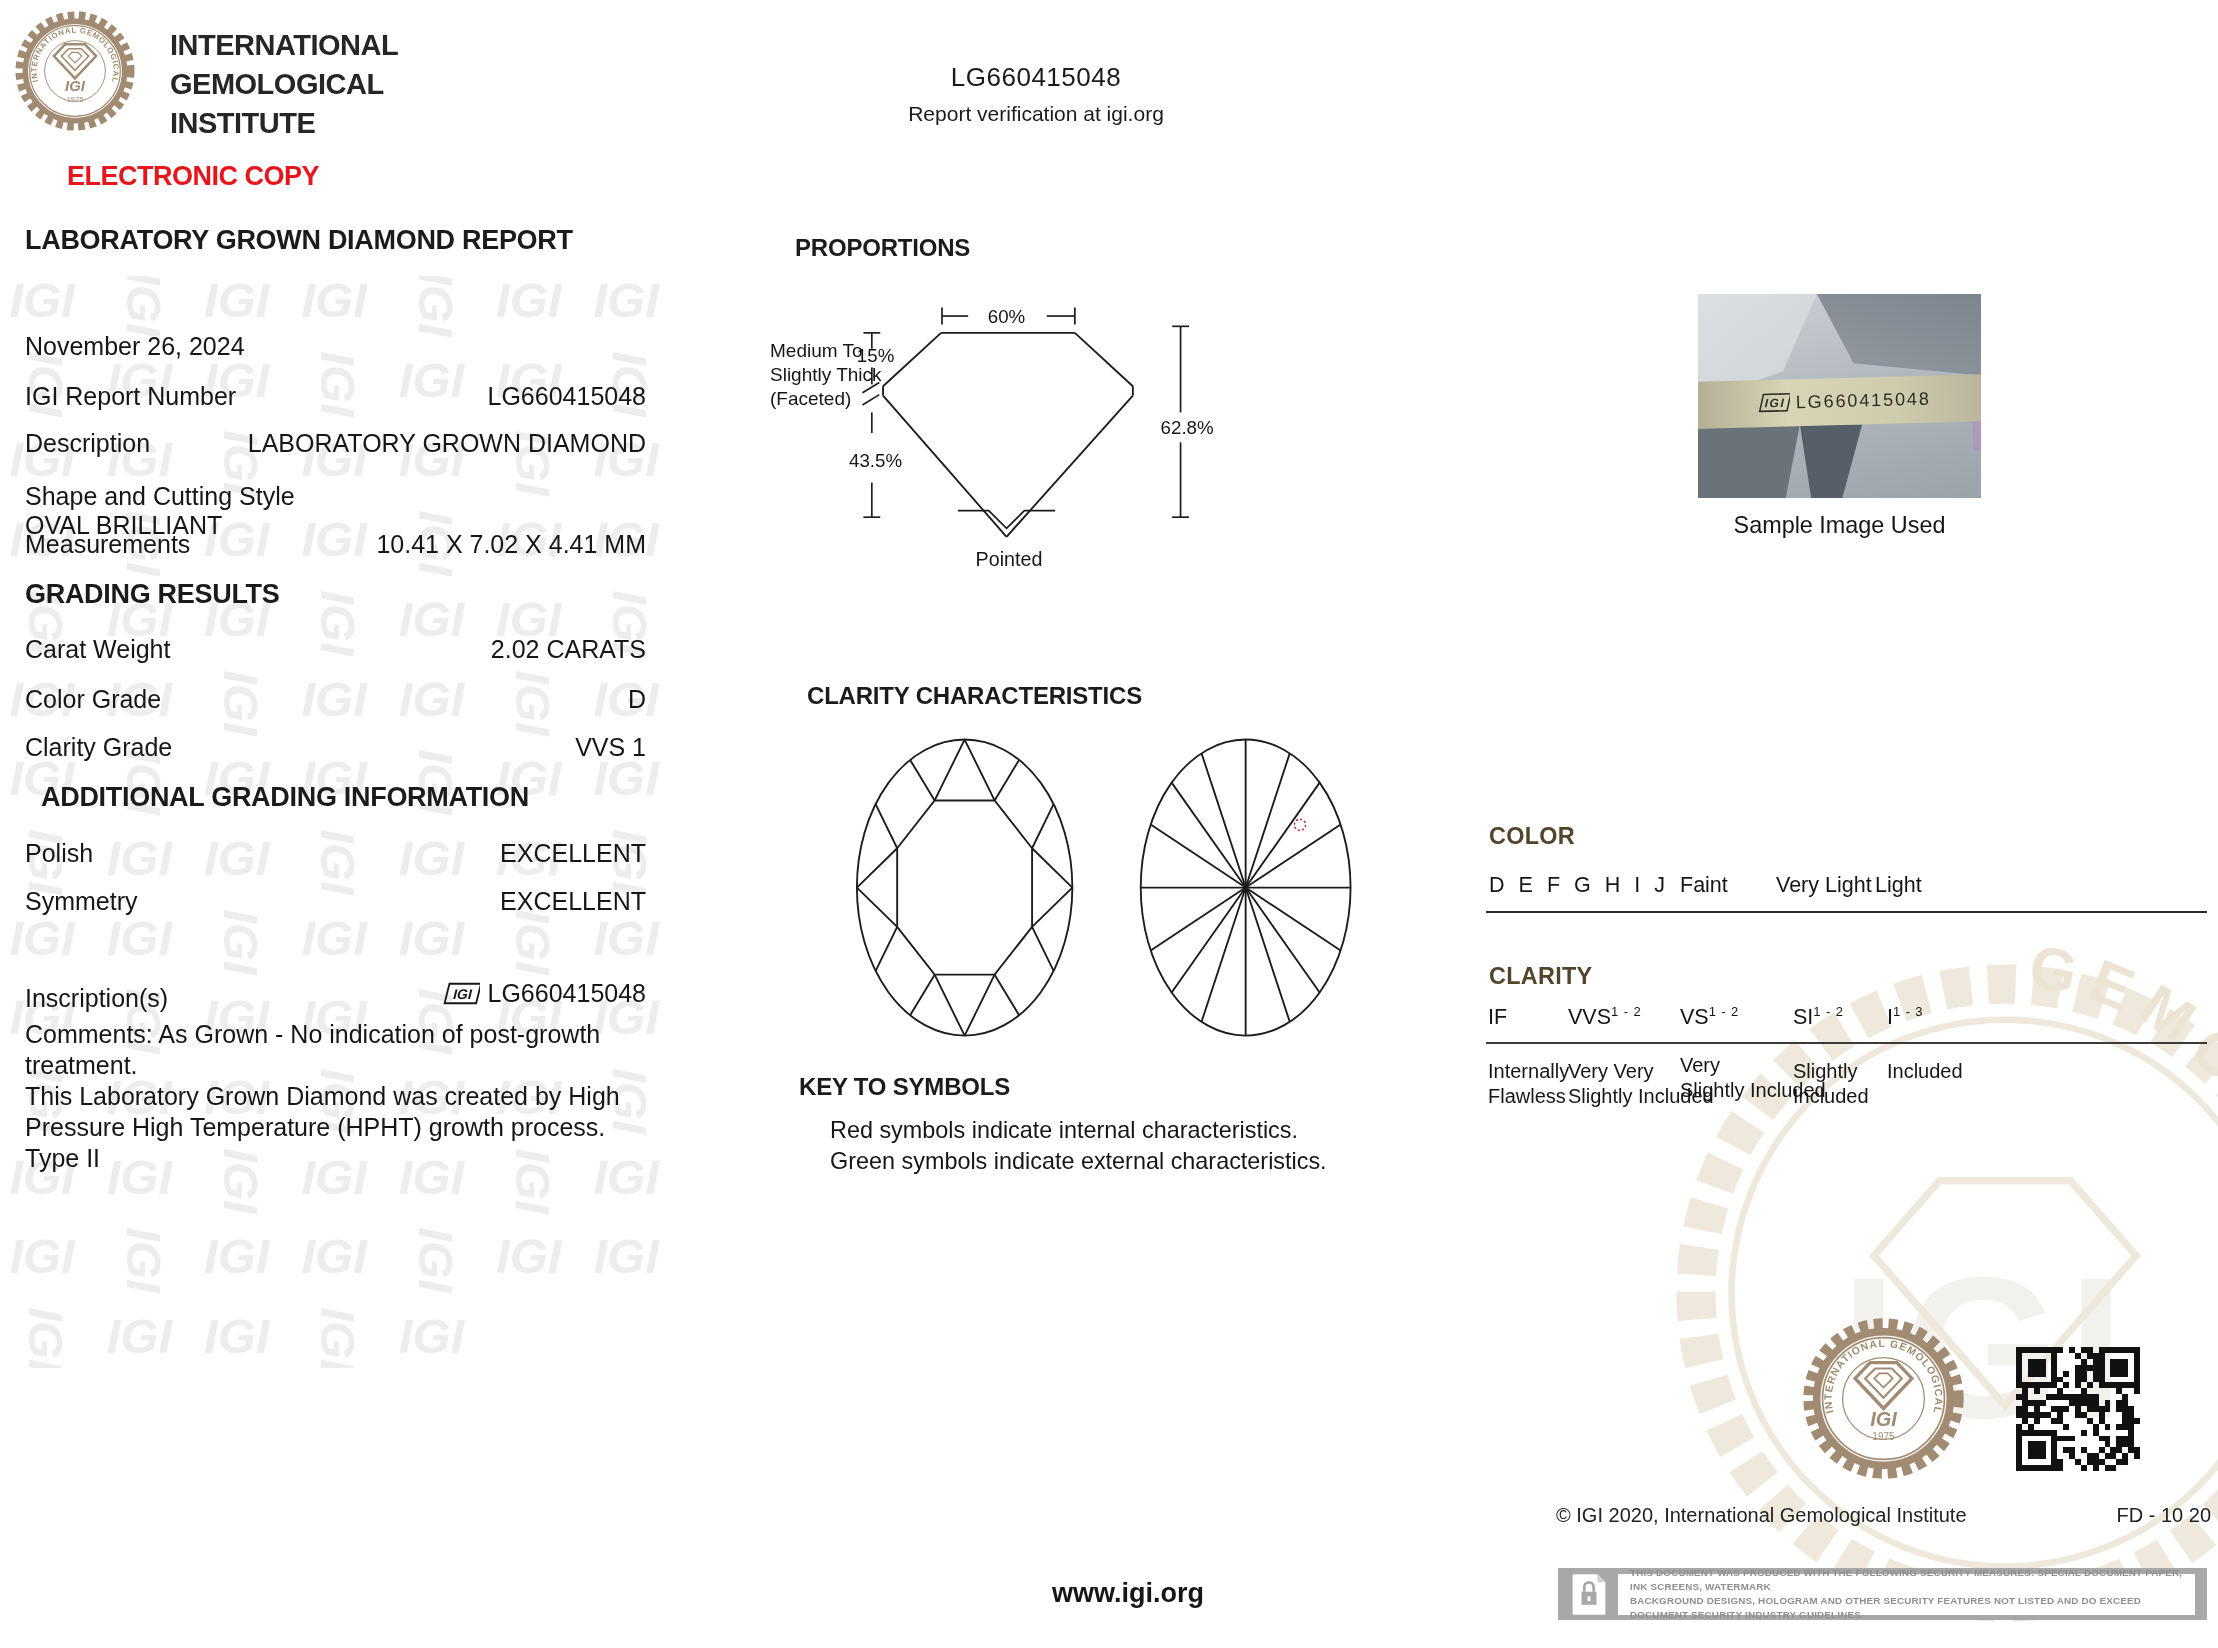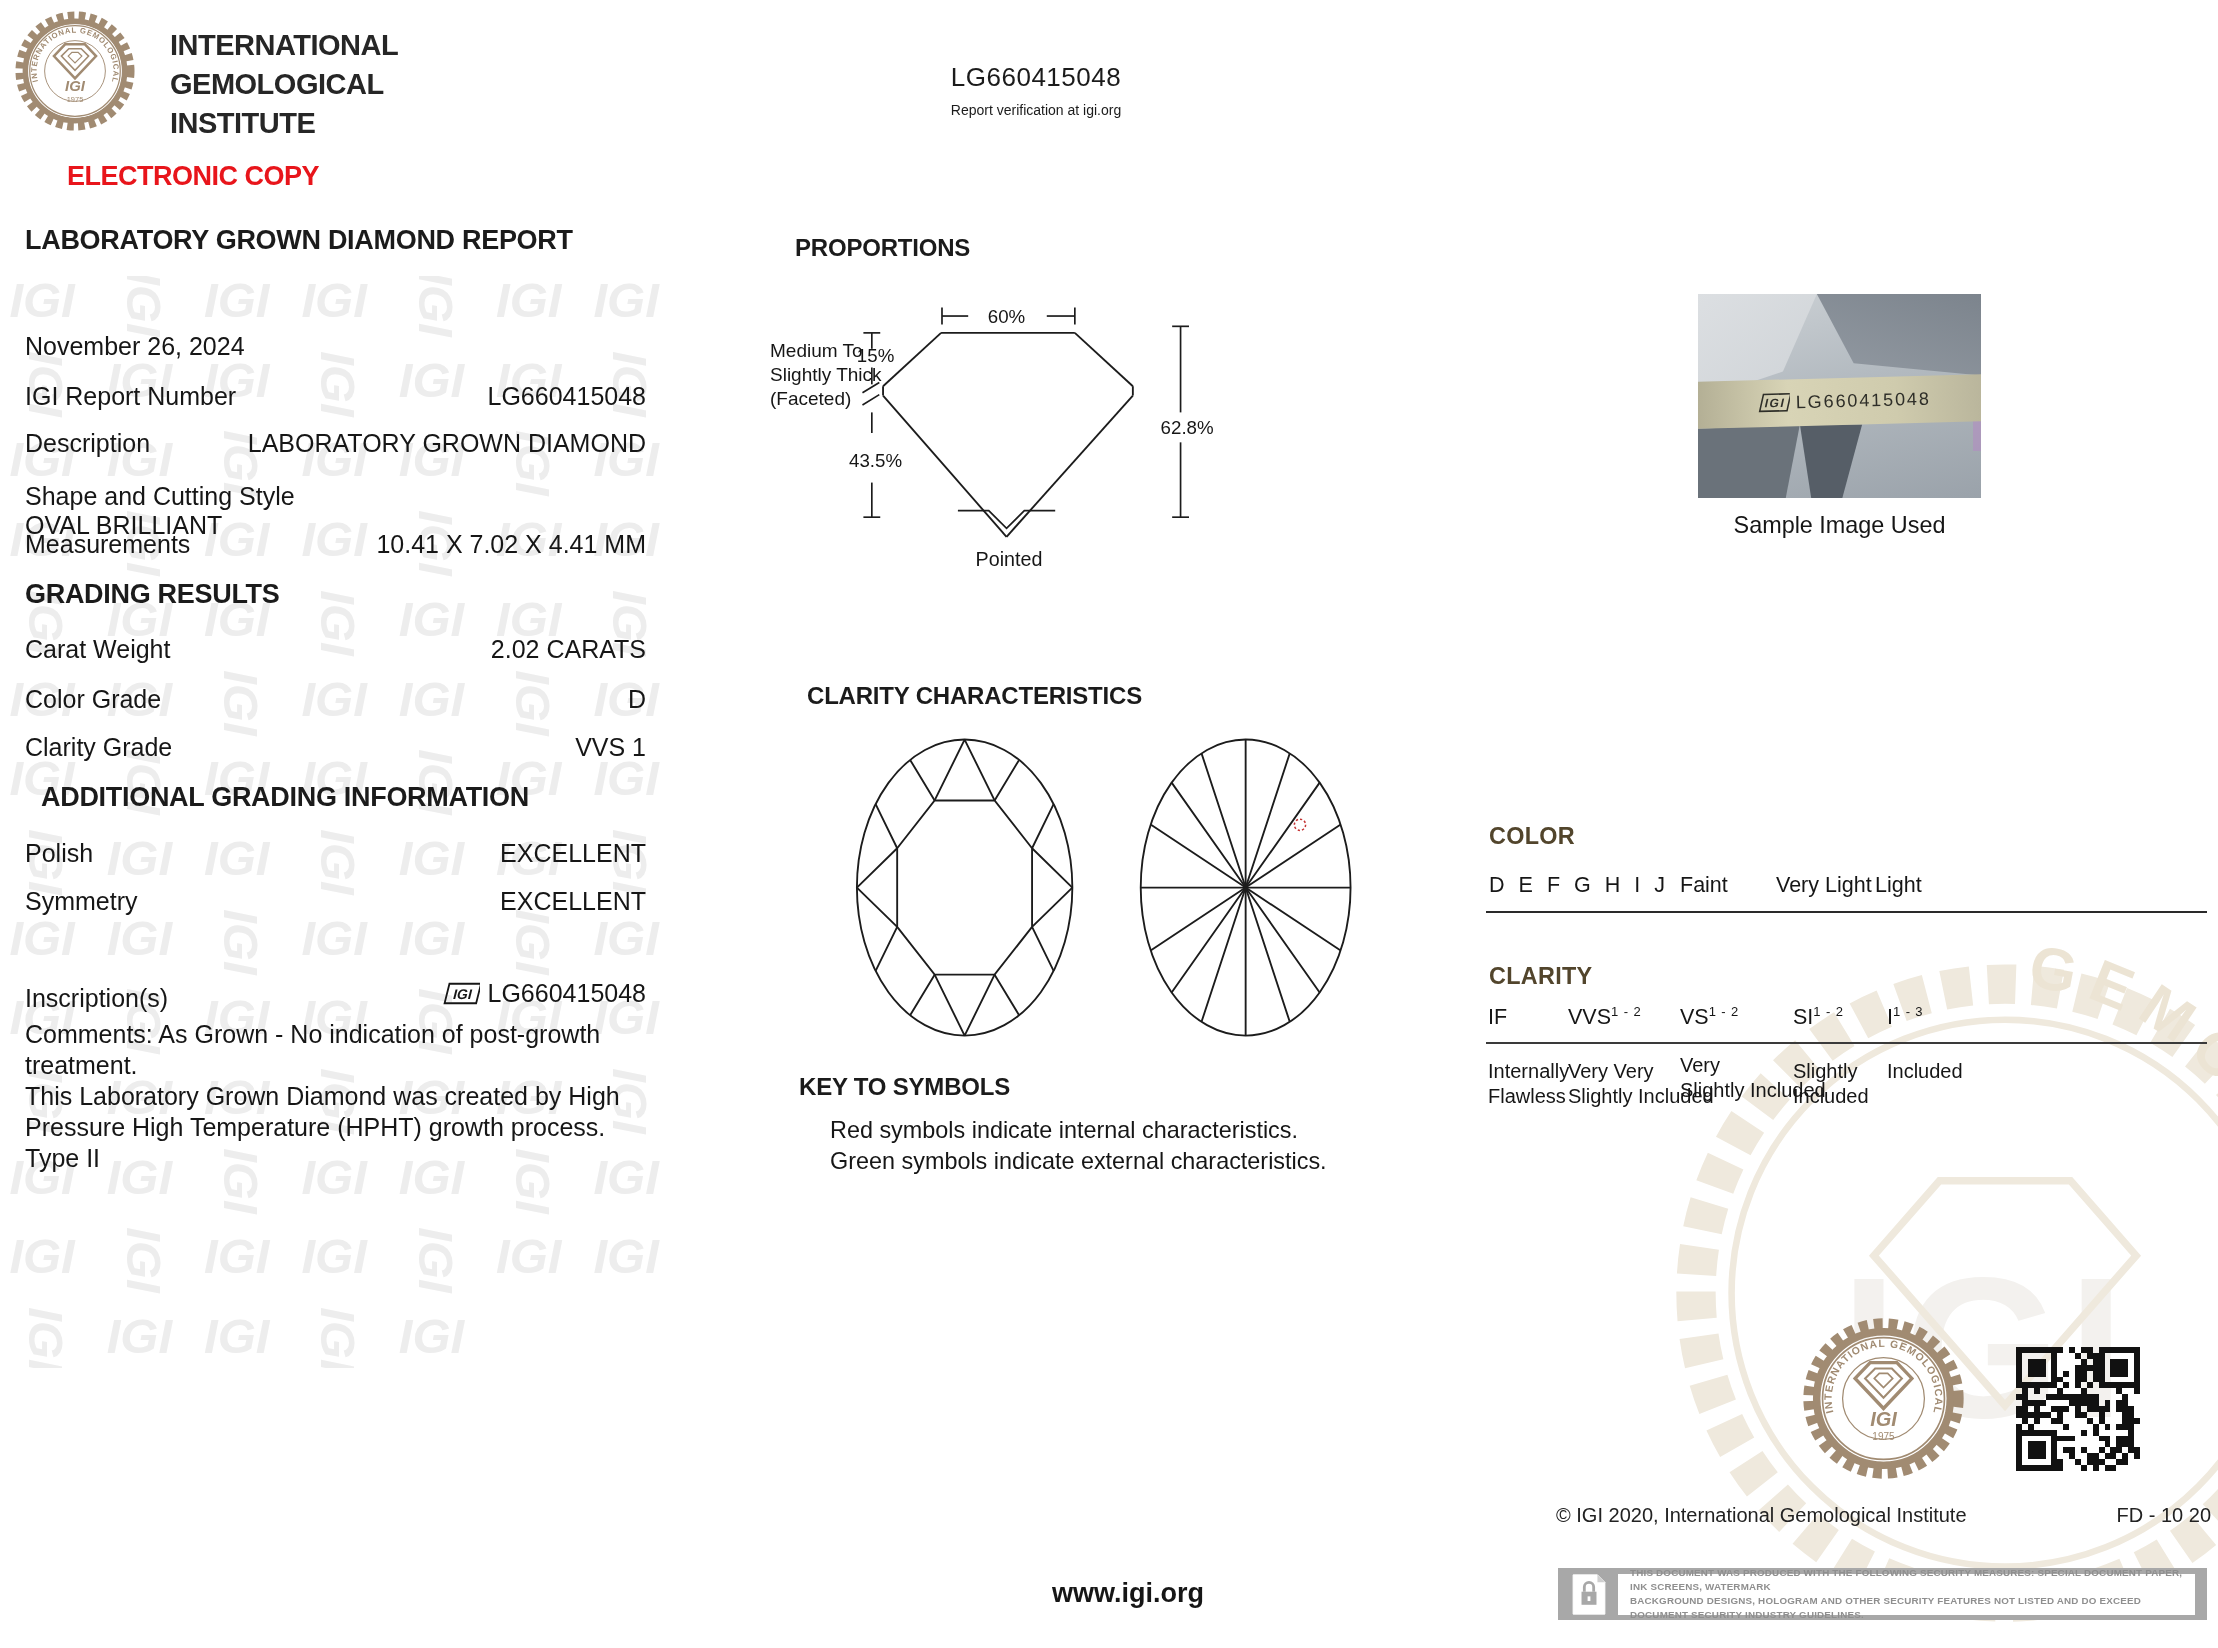--- a/index.html
+++ b/index.html
@@ -16,21 +16,21 @@
               color:#f3f1ee;z-index:0;letter-spacing:7.5px;}
   .wm-seal{position:absolute;left:1593px;top:881px;z-index:0;}
 
   
   .hdr-seal{left:13px;top:9.4px;width:124px;height:124px;}
   .hdr-name{left:170px;top:26px;font-size:29px;font-weight:bold;letter-spacing:-0.5px;
             line-height:39px;color:#262626;z-index:2;}
   .electronic{left:67px;top:161px;font-size:27px;font-weight:bold;letter-spacing:-0.5px;z-index:2;}
   .top-center{left:839px;top:62px;width:394px;text-align:center;z-index:2;}
   .top-report-no{font-size:26px;letter-spacing:0.5px;color:#1b1b1b;}
-  .top-verify{font-size:14px;margin-top:9.4px;color:#1b1b1b;}
+  .top-verify{font-size:21px;margin-top:9.4px;color:#1b1b1b;}
 
   
   .sec-title{position:absolute;left:25px;font-size:27px;font-weight:bold;color:#1b1b1b;z-index:2;letter-spacing:-0.3px;}
   .ldate{position:absolute;left:25px;top:332px;font-size:25px;z-index:2;}
   .lrow{position:absolute;left:25px;width:621px;display:flex;justify-content:space-between;
         font-size:25px;z-index:2;align-items:baseline;}
   .lrow .val{text-align:right;}
   .insc-val{display:flex;align-items:center;gap:7.5px;}
   .comments{position:absolute;left:25px;top:1019px;width:637px;font-size:25px;line-height:31px;
             white-space:pre-line;z-index:2;}

